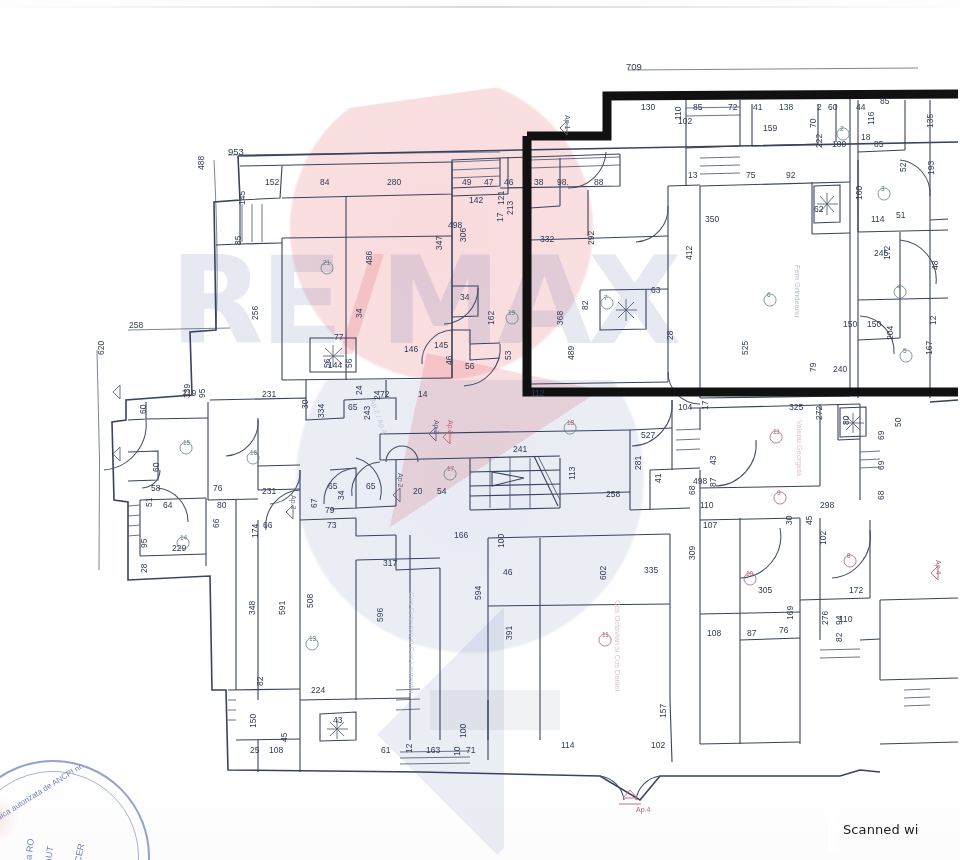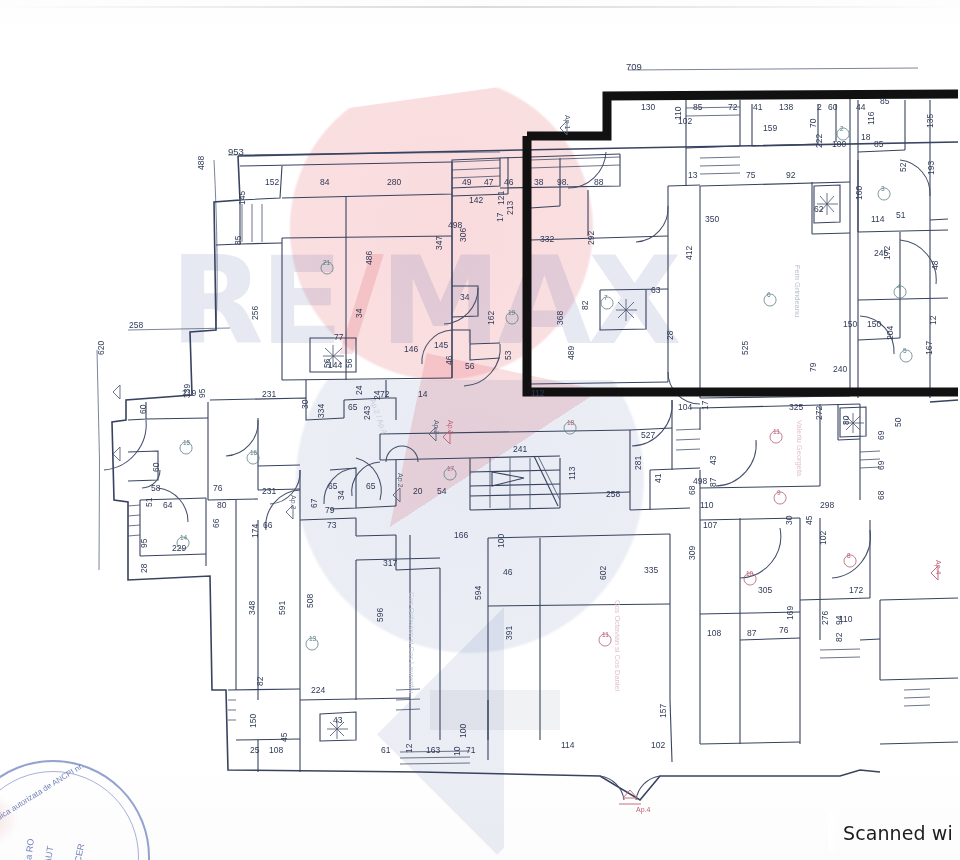--- a/index.html
+++ b/index.html
@@ -60,21 +60,21 @@
      border:2px solid rgba(60,85,165,.55);border-radius:50%;
      box-shadow:inset 0 0 0 6px rgba(255,255,255,0), 0 0 0 0 #fff;}
   .stamp:after{content:"";position:absolute;left:9px;top:9px;right:9px;bottom:9px;
      border:1.2px solid rgba(60,85,165,.45);border-radius:50%;}
   .stamp-txt{position:absolute;font-family:"Liberation Sans",sans-serif;
      color:rgba(58,82,160,.72);font-size:9px;white-space:nowrap;}
   .stamp-blur{position:absolute;left:-50px;top:790px;width:70px;height:60px;
      background:radial-gradient(ellipse at 30% 50%, rgba(228,150,150,.45), rgba(255,255,255,0) 70%);}
 
   
-  .footer{position:absolute;left:843px;top:822px;font-size:19px;color:#1d1d1d;
+  .footer{position:absolute;left:843px;top:822px;font-size:13px;color:#1d1d1d;
      font-family:"DejaVu Sans",sans-serif;letter-spacing:.1px;white-space:nowrap;}
   .footer-fade{position:absolute;left:828px;top:812px;width:14px;height:40px;
      background:linear-gradient(90deg,#fff,rgba(255,255,255,0));}
 </style>
 </head>
 <body>
 
 <div id="page">
 
   <div class="paper"></div>

